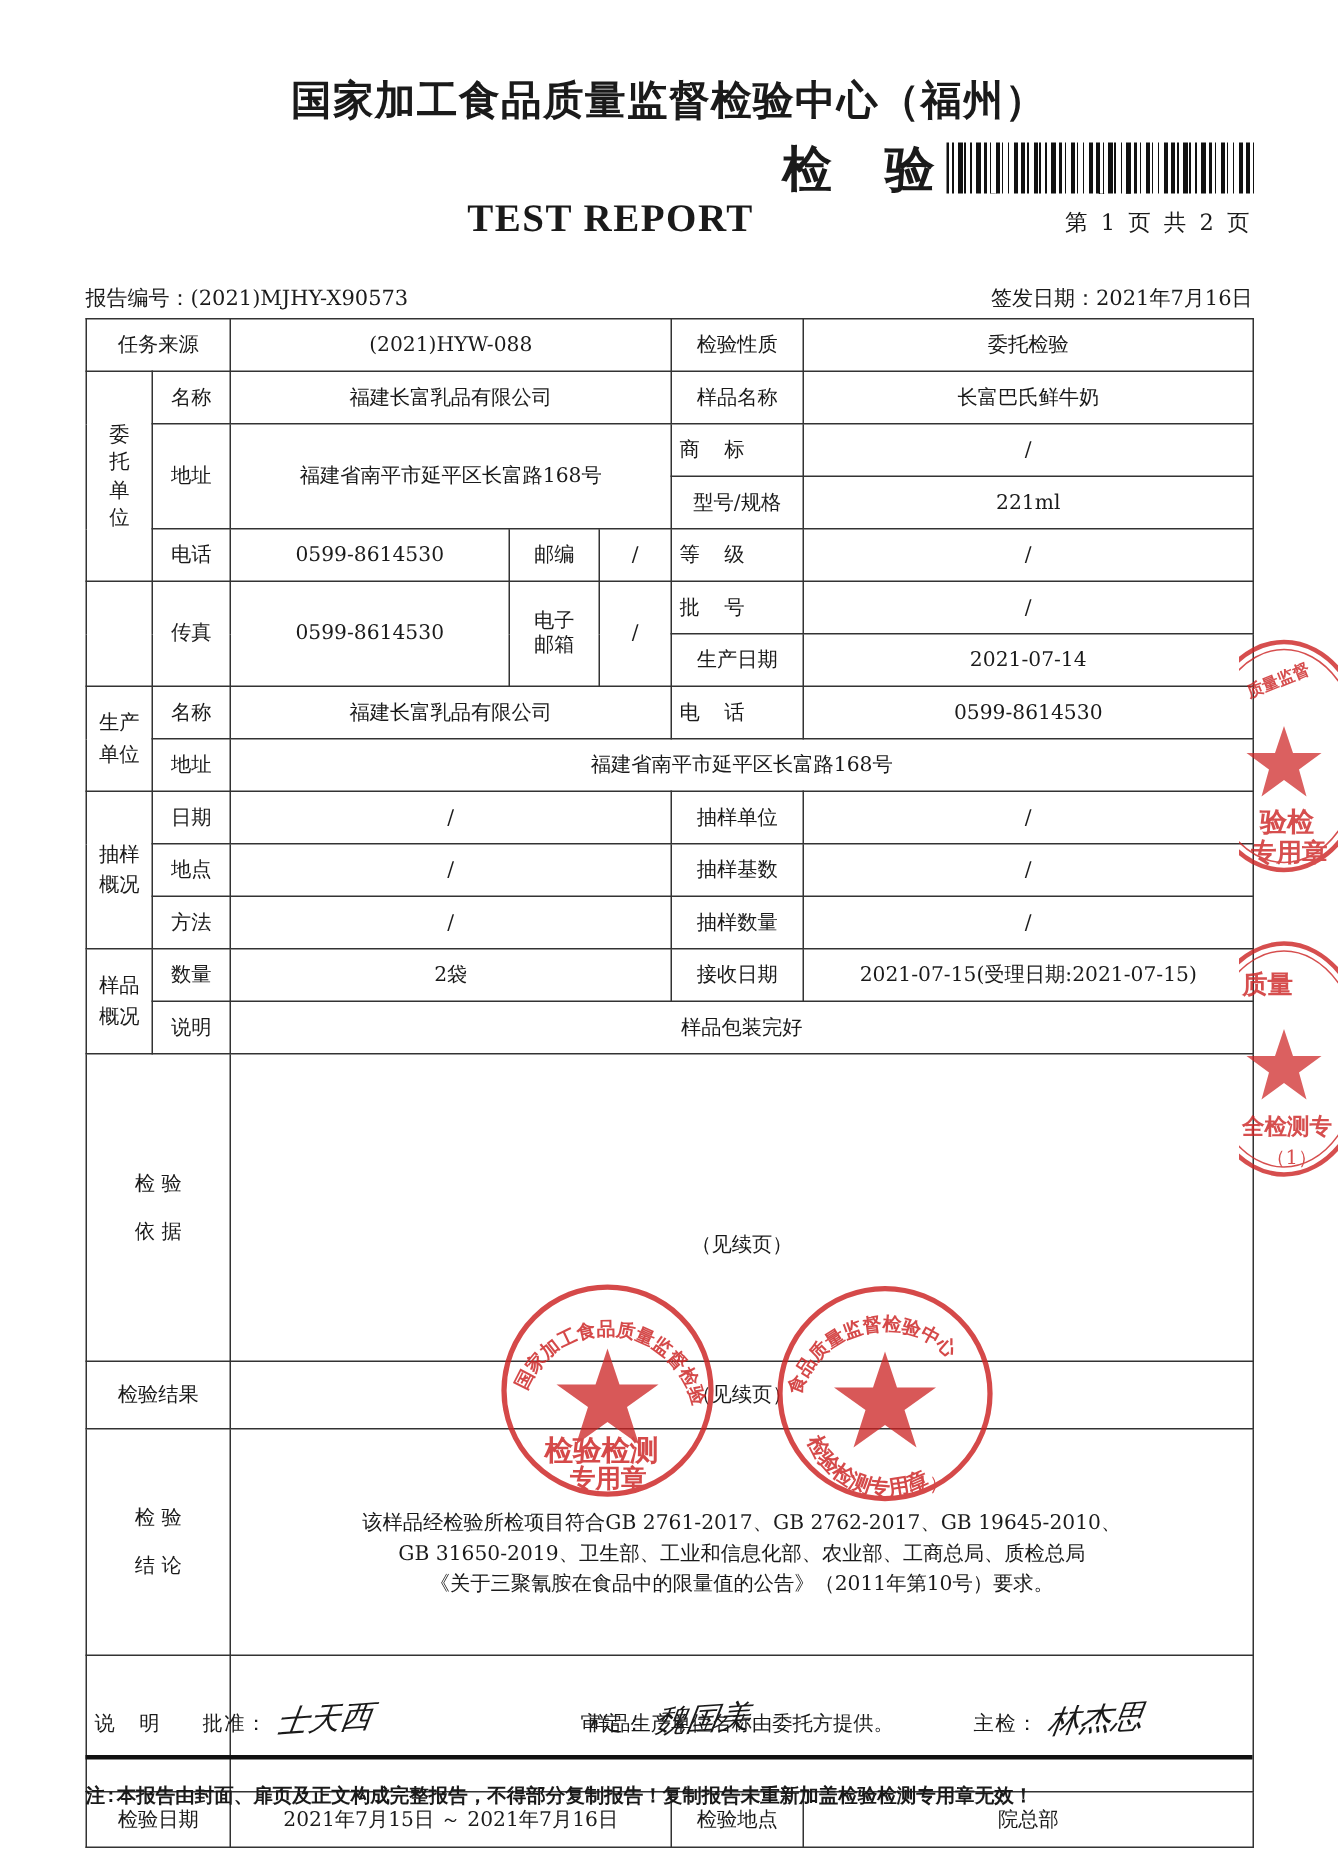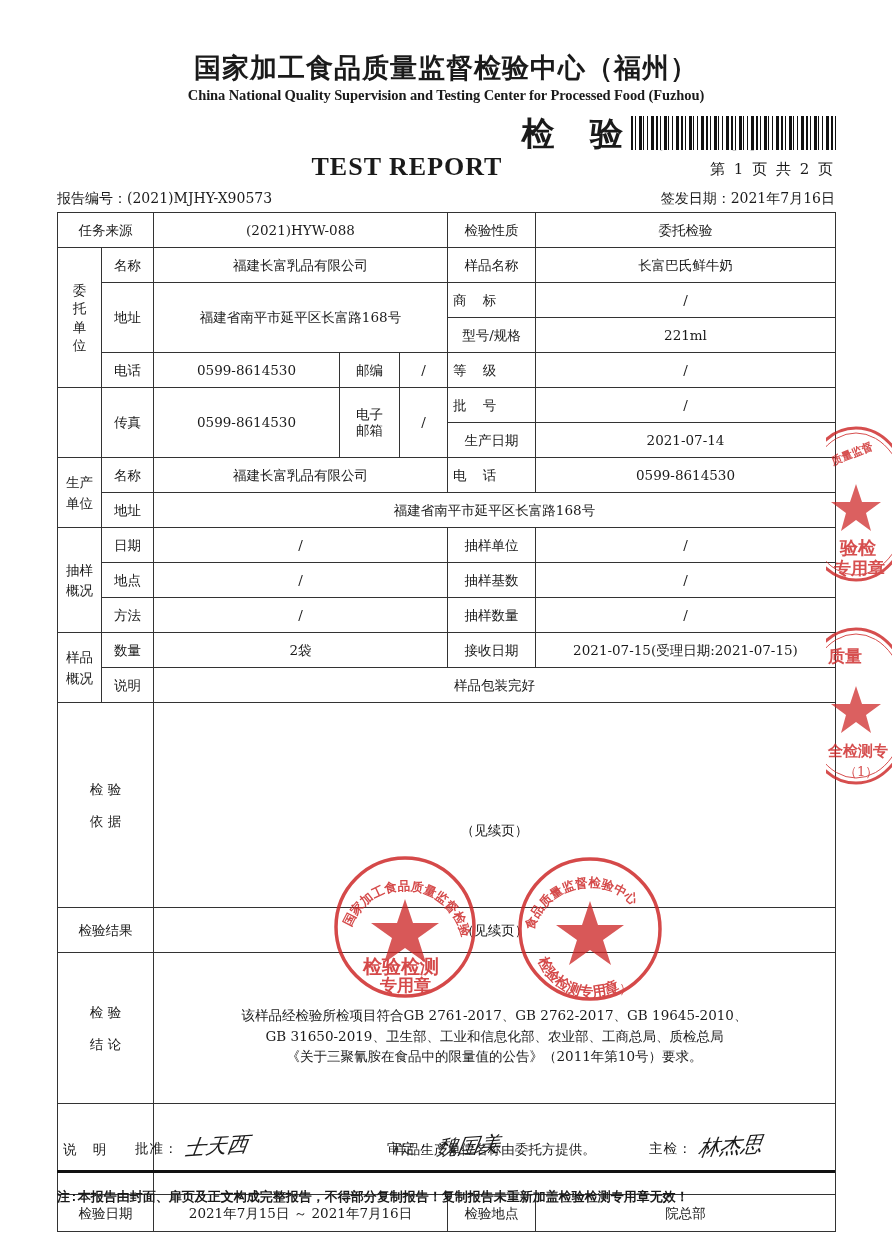--- a/index.html
+++ b/index.html
@@ -129,21 +129,20 @@
   .st-round{opacity:.82;}
   .st-oval{opacity:.8;}
 </style>
 </head>
 <body>
 
 <div class="page">
 
   <div class="hdr">
     <div class="hdr-cn">国家加工食品质量监督检验中心（福州）</div>
-    <div class="hdr-en">China National Quality Supervision and Testing Center for Processed Food (Fuzhou)</div>
   </div>
 
   <div class="titlerow">
     <div class="title-cn">检 验 报 告</div>
     <div class="title-en">TEST REPORT</div>
     <div class="barcode">
         <i></i>
       </div>
     <div class="pageno">第 1 页  共 2 页</div>
   </div>

